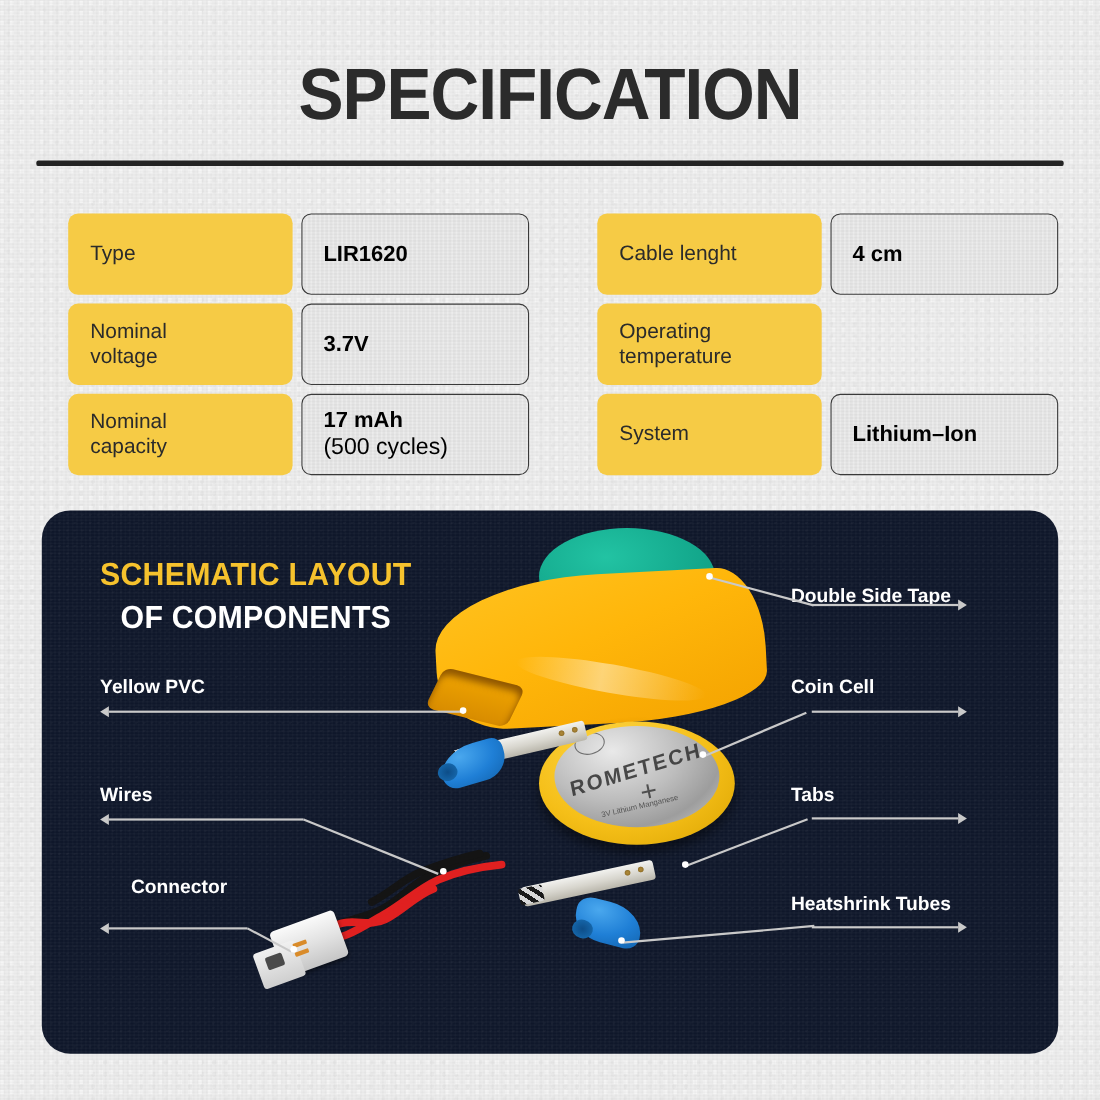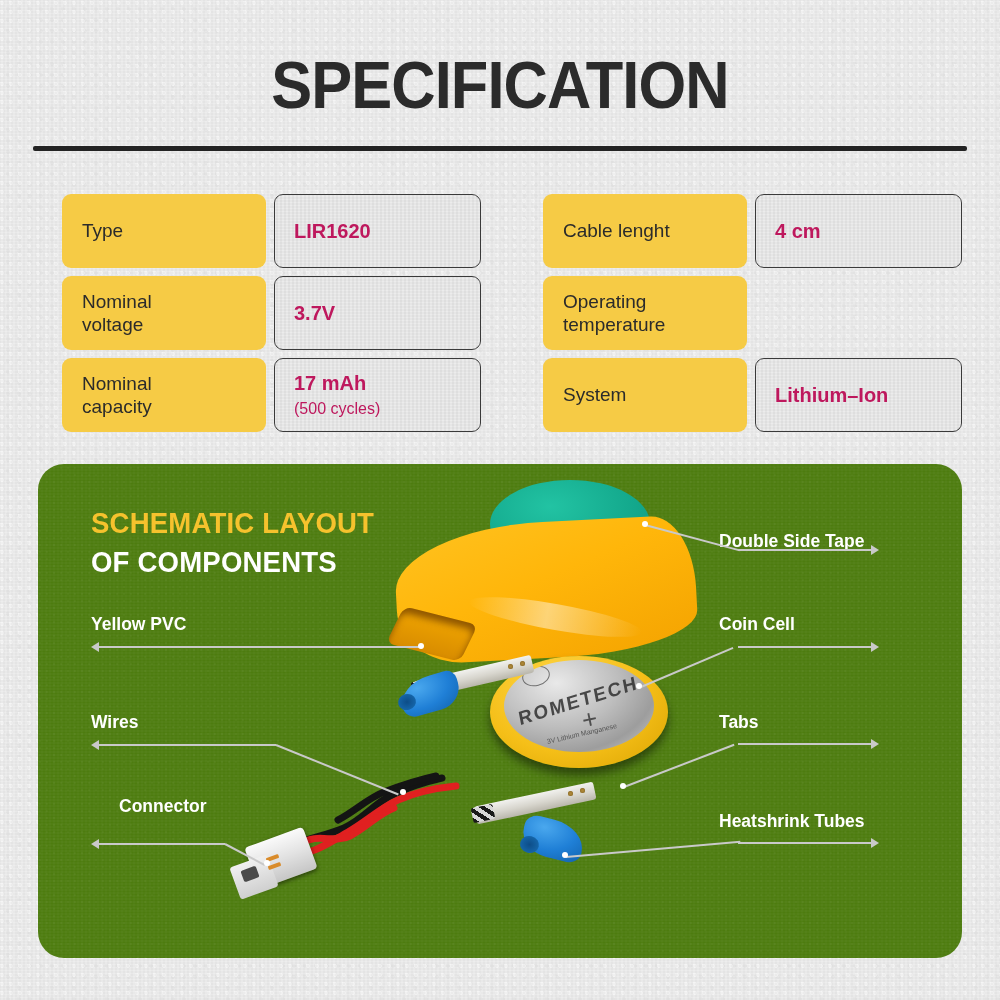--- a/index.html
+++ b/index.html
@@ -48,37 +48,37 @@
     background:#f6cb45;border-radius:9px;
     display:flex;align-items:center;
     padding:0 20px;min-height:72px;
     font-size:19px;color:#2b2b2b;line-height:1.22;
     font-weight:400;
   }
   .val{
     background:#e4e4e4;border:1.5px solid #3a3a3a;border-radius:9px;
     display:flex;align-items:center;
     padding:0 19px;min-height:72px;
-    font-size:20px;color:#be185d;font-weight:700;line-height:1.22;
+    font-size:20px;color:#000000;font-weight:700;line-height:1.22;
     position:relative;overflow:hidden;
   }
-  .val .sub{font-weight:400;font-size:16px;}
+  .val .sub{font-weight:400;font-size:21px;}
   .val-inner{position:relative;z-index:1;}
   .val::before{
     content:"";position:absolute;inset:0;opacity:.5;
     background-image:
       repeating-linear-gradient(0deg,rgba(0,0,0,.05) 0 1px,rgba(0,0,0,0) 1px 2px),
       repeating-linear-gradient(90deg,rgba(255,255,255,.6) 0 1px,rgba(0,0,0,0) 1px 3px);
     background-size:3px 3px,4px 4px;
   }
 
   
   .panel{
     position:absolute;left:38px;top:464px;width:924px;height:494px;
-    background:#4d7c0f;border-radius:26px;overflow:hidden;
+    background:#0f172a;border-radius:26px;overflow:hidden;text-align:center;
   }
   .panel::after{
     content:"";position:absolute;inset:0;pointer-events:none;opacity:.5;
     background-image:
       repeating-linear-gradient(0deg,rgba(255,255,255,.05) 0 1px,rgba(0,0,0,0) 1px 2px),
       repeating-linear-gradient(90deg,rgba(255,255,255,.04) 0 1px,rgba(0,0,0,0) 1px 3px),
       radial-gradient(circle at 30% 60%,rgba(255,255,255,.06) 0 1px,rgba(0,0,0,0) 1px);
     background-size:3px 3px,4px 4px,7px 7px;
   }
   .sch-head{position:absolute;left:53px;top:43px;z-index:6;}

